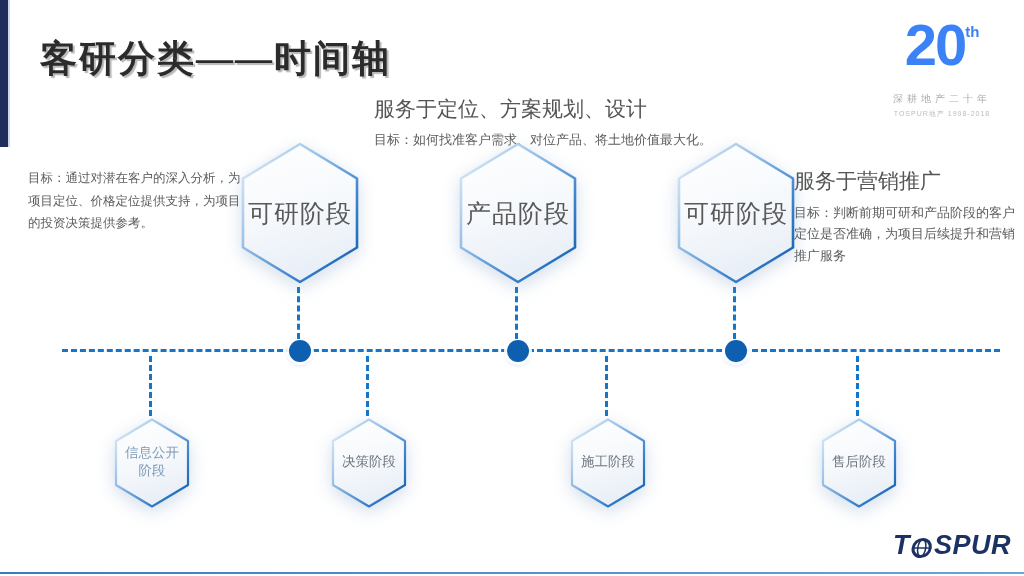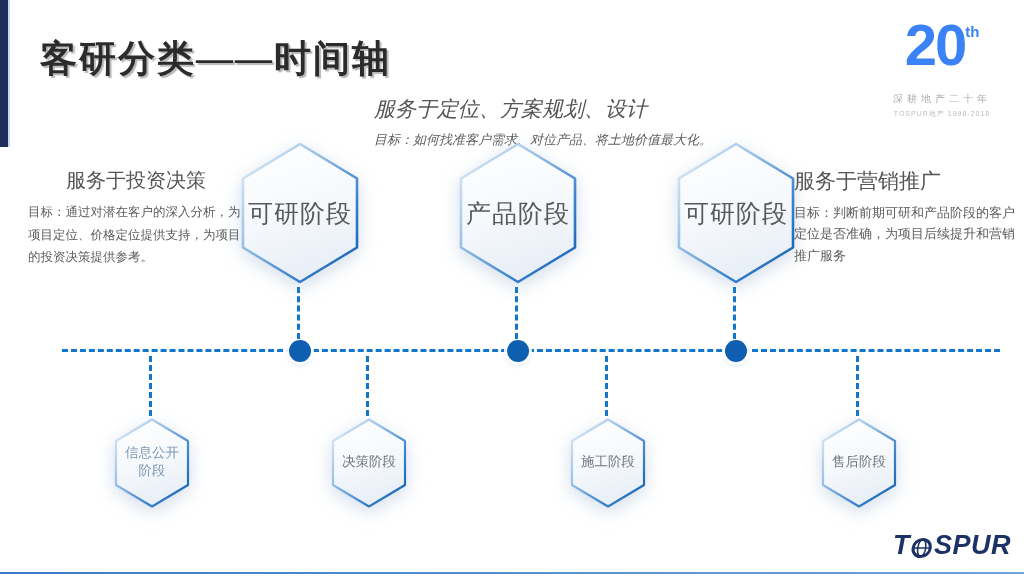--- a/index.html
+++ b/index.html
@@ -22,21 +22,21 @@
   .anniv-num sup { font-size:15px; font-weight:700; letter-spacing:0; vertical-align:28px; }
   .anniv-line1 { margin-top:18px; font-size:10px; letter-spacing:4px; color:#adadad; white-space:nowrap; }
   .anniv-line2 { margin-top:3px; font-size:7px; letter-spacing:1px; color:#bcbcbc; white-space:nowrap; }
 
   
   .section { position:absolute; color:#595959; }
   .section .heading { font-size:20px; color:#555555; margin-bottom:7px; white-space:nowrap; }
   .section .body { font-size:12.5px; line-height:1.8; color:#5c5c5c; }
   .section-1 { left:28px; top:167px; width:216px; }
   .section-1 .heading { text-align:center; }
-  .section-2 { left:374px; top:95px; width:352px;font-style:italic; }
+  .section-2 { left:374px; top:95px; width:352px; }
   .section-2 .heading { font-size:21px; }
   .section-2 .body { font-size:13px; line-height:1.6; }
   .section-3 { left:794px; top:167px; width:224px; }
   .section-3 .heading { font-size:21px; }
   .section-3 .body { font-size:13px; line-height:1.65; }
 
   
   .hex { position:absolute; }
   .hex svg { display:block; filter:drop-shadow(0 5px 9px rgba(110,145,190,0.30)); }
   .hex .hex-label { position:absolute; left:0; top:0; width:100%; height:100%;
@@ -108,21 +108,20 @@
 
   <h1 class="title">客研分类——时间轴</h1>
 
   <div class="anniv">
     <div class="anniv-num"><span>20</span><sup>th</sup></div>
     <div class="anniv-line1">深耕地产二十年</div>
     <div class="anniv-line2">TOSPUR地产 1998-2018</div>
   </div>
 
   <div class="section section-1">
-    <div class="heading">服务于投资决策</div>
     <div class="body">目标：通过对潜在客户的深入分析，为项目定位、价格定位提供支持，为项目的投资决策提供参考。</div>
   </div>
 
   <div class="section section-2">
     <div class="heading">服务于定位、方案规划、设计</div>
     <div class="body">目标：如何找准客户需求、对位产品、将土地价值最大化。</div>
   </div>
 
   <div class="section section-3">
     <div class="heading">服务于营销推广</div>

